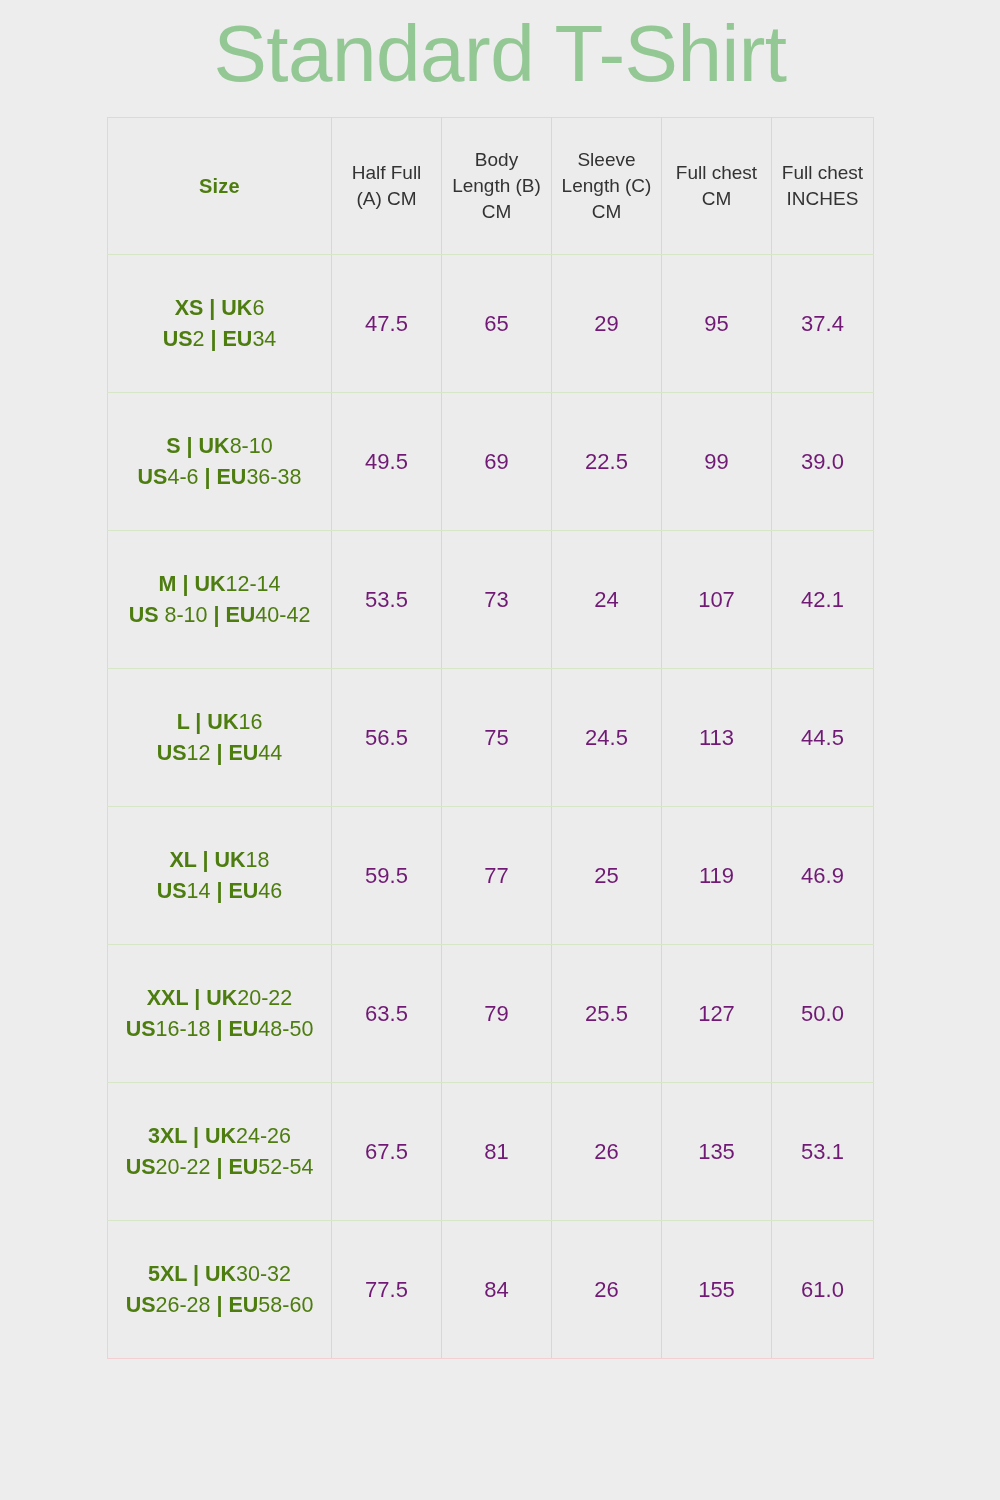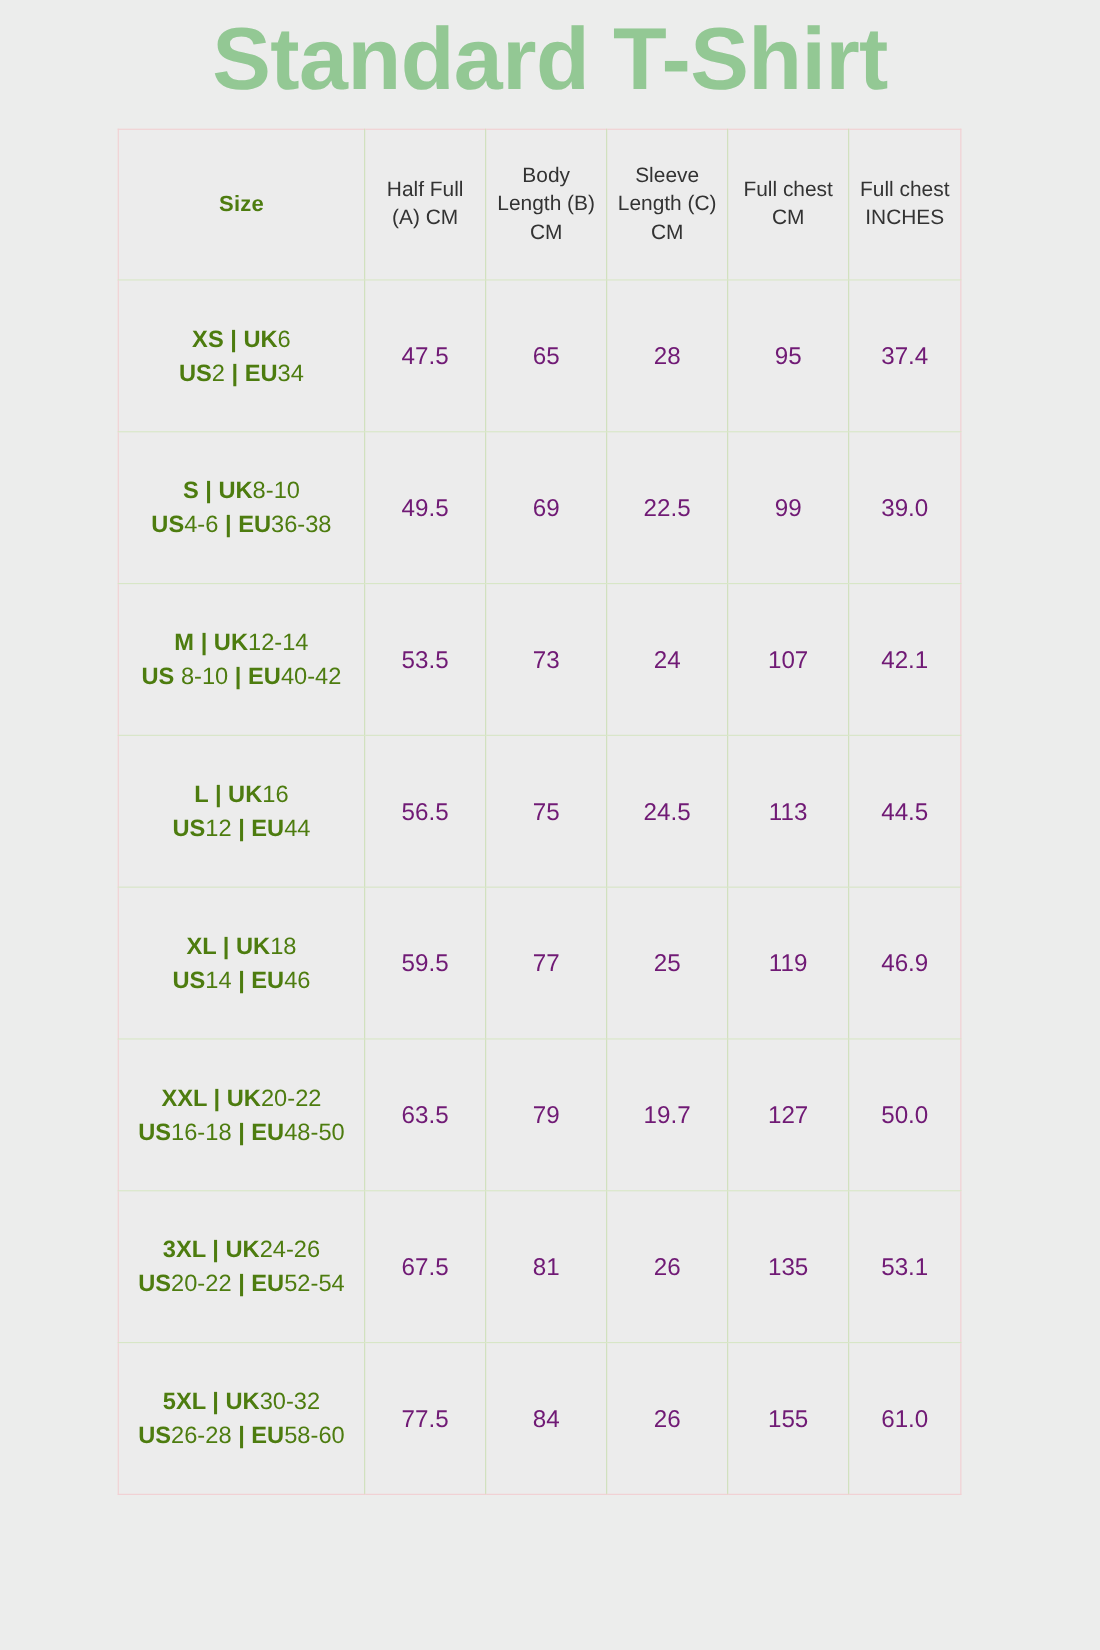--- a/index.html
+++ b/index.html
@@ -23,21 +23,21 @@
 
   
   .title {
     position: absolute;
     left: 0;
     top: 2px;
     width: 1000px;
     text-align: center;
     font-size: 80px;
     line-height: 104px;
-    font-weight: 700;
+    font-weight: 400;
     color: #93c894;
     letter-spacing: -0.5px;
     white-space: nowrap;
   }
 
   
   .size-table-wrap {
     position: absolute;
     left: 107px;
     top: 117px;
@@ -159,21 +159,21 @@
         </tr>
       </thead>
       <tbody>
           <tr>
             <td class="size-cell">
               <div><span>XS</span><span> | </span><span>UK</span><span class="light">6</span></div>
               <div><span>US</span><span class="light">2</span><span> | </span><span>EU</span><span class="light">34</span></div>
             </td>
             <td class="data-cell">47.5</td>
             <td class="data-cell">65</td>
-            <td class="data-cell">28</td>
+            <td class="data-cell">29</td>
             <td class="data-cell">95</td>
             <td class="data-cell">37.4</td>
           </tr>
           <tr>
             <td class="size-cell">
               <div><span>S</span><span> | </span><span>UK</span><span class="light">8-10</span></div>
               <div><span>US</span><span class="light">4-6</span><span> | </span><span>EU</span><span class="light">36-38</span></div>
             </td>
             <td class="data-cell">49.5</td>
             <td class="data-cell">69</td>
@@ -214,21 +214,21 @@
             <td class="data-cell">119</td>
             <td class="data-cell">46.9</td>
           </tr>
           <tr>
             <td class="size-cell">
               <div><span>XXL</span><span> | </span><span>UK</span><span class="light">20-22</span></div>
               <div><span>US</span><span class="light">16-18</span><span> | </span><span>EU</span><span class="light">48-50</span></div>
             </td>
             <td class="data-cell">63.5</td>
             <td class="data-cell">79</td>
-            <td class="data-cell">19.7</td>
+            <td class="data-cell">25.5</td>
             <td class="data-cell">127</td>
             <td class="data-cell">50.0</td>
           </tr>
           <tr>
             <td class="size-cell">
               <div><span>3XL</span><span> | </span><span>UK</span><span class="light">24-26</span></div>
               <div><span>US</span><span class="light">20-22</span><span> | </span><span>EU</span><span class="light">52-54</span></div>
             </td>
             <td class="data-cell">67.5</td>
             <td class="data-cell">81</td>

